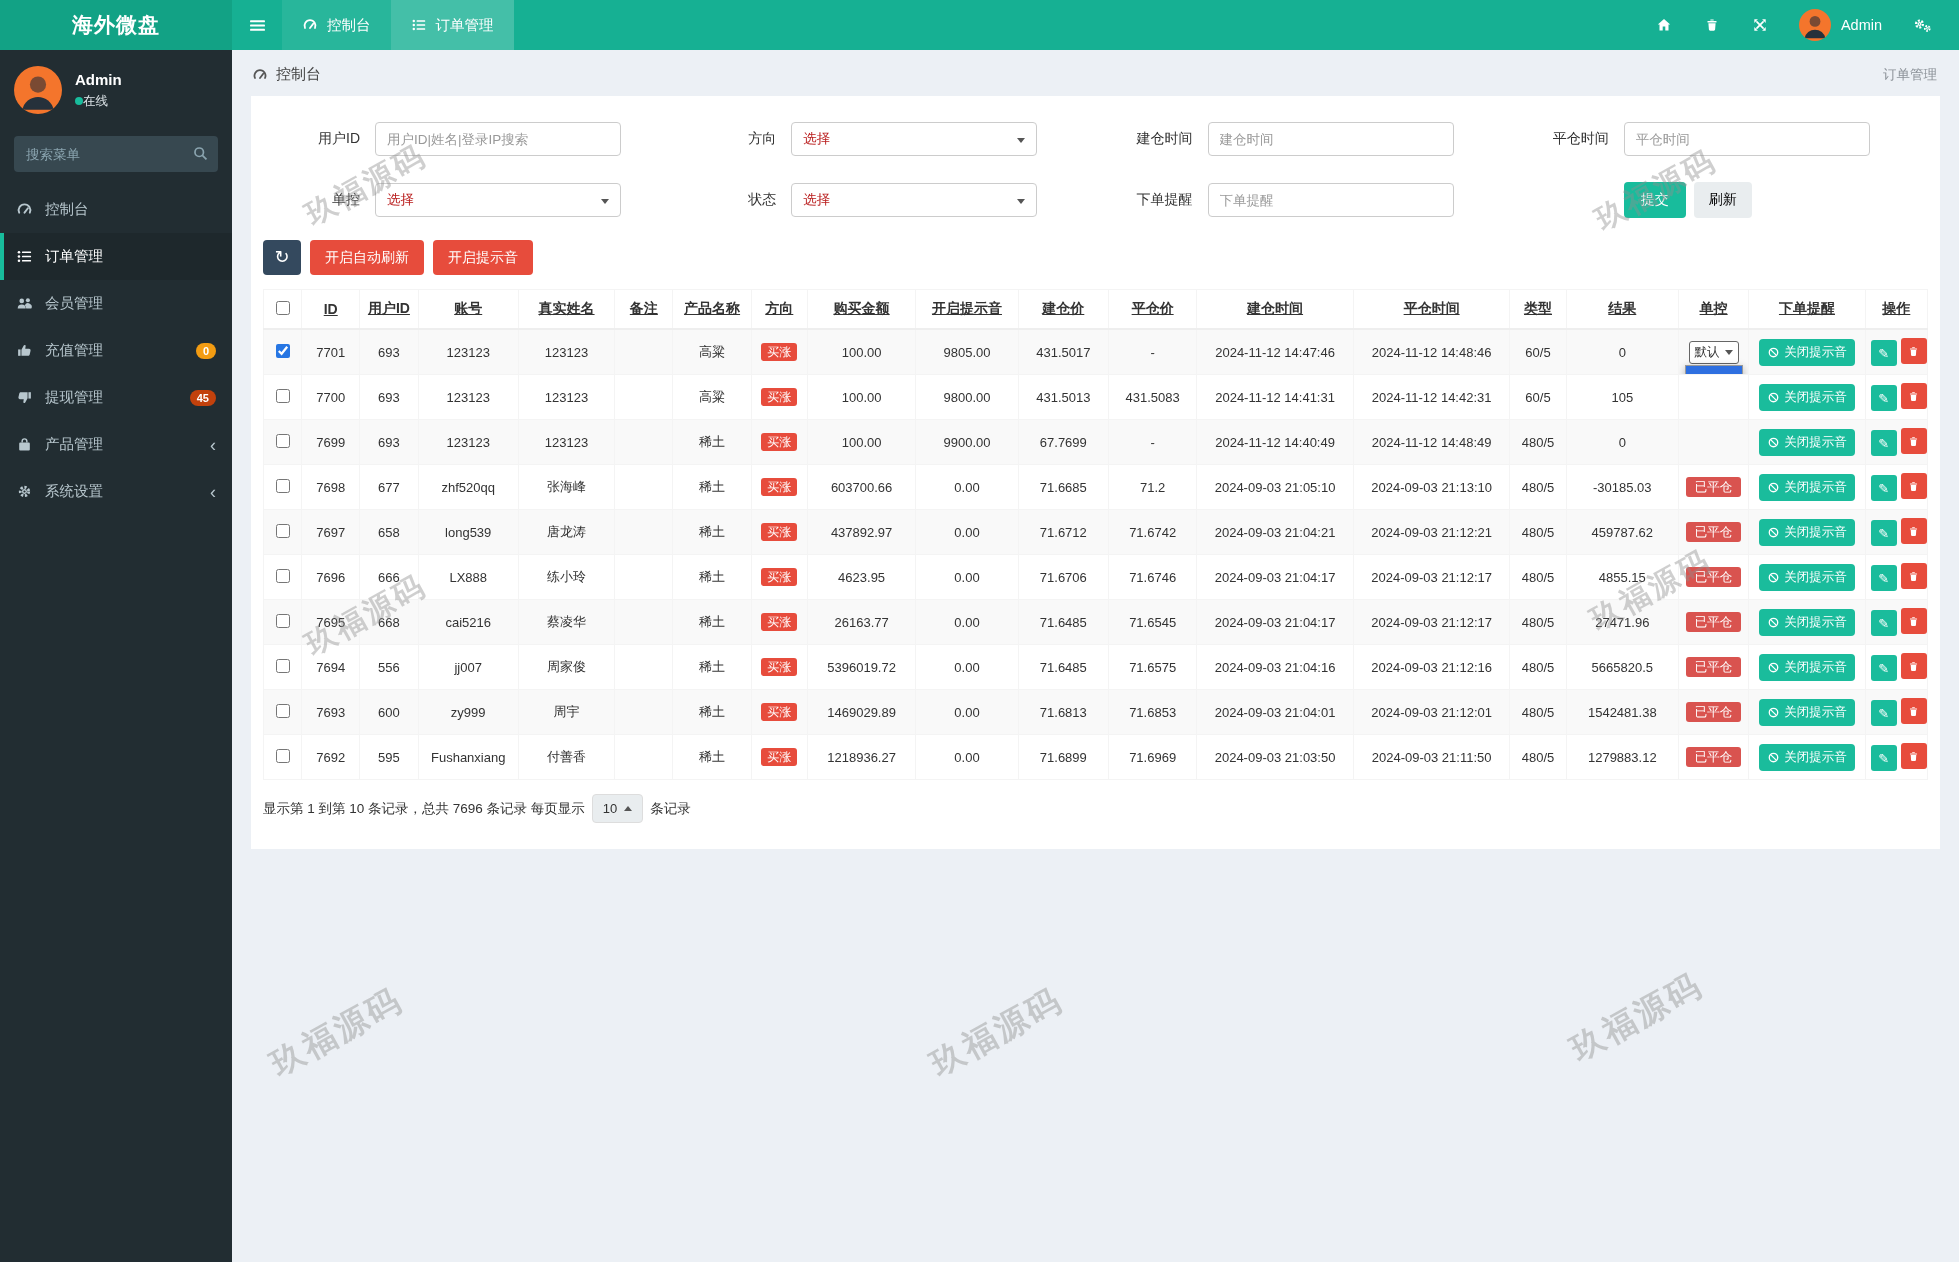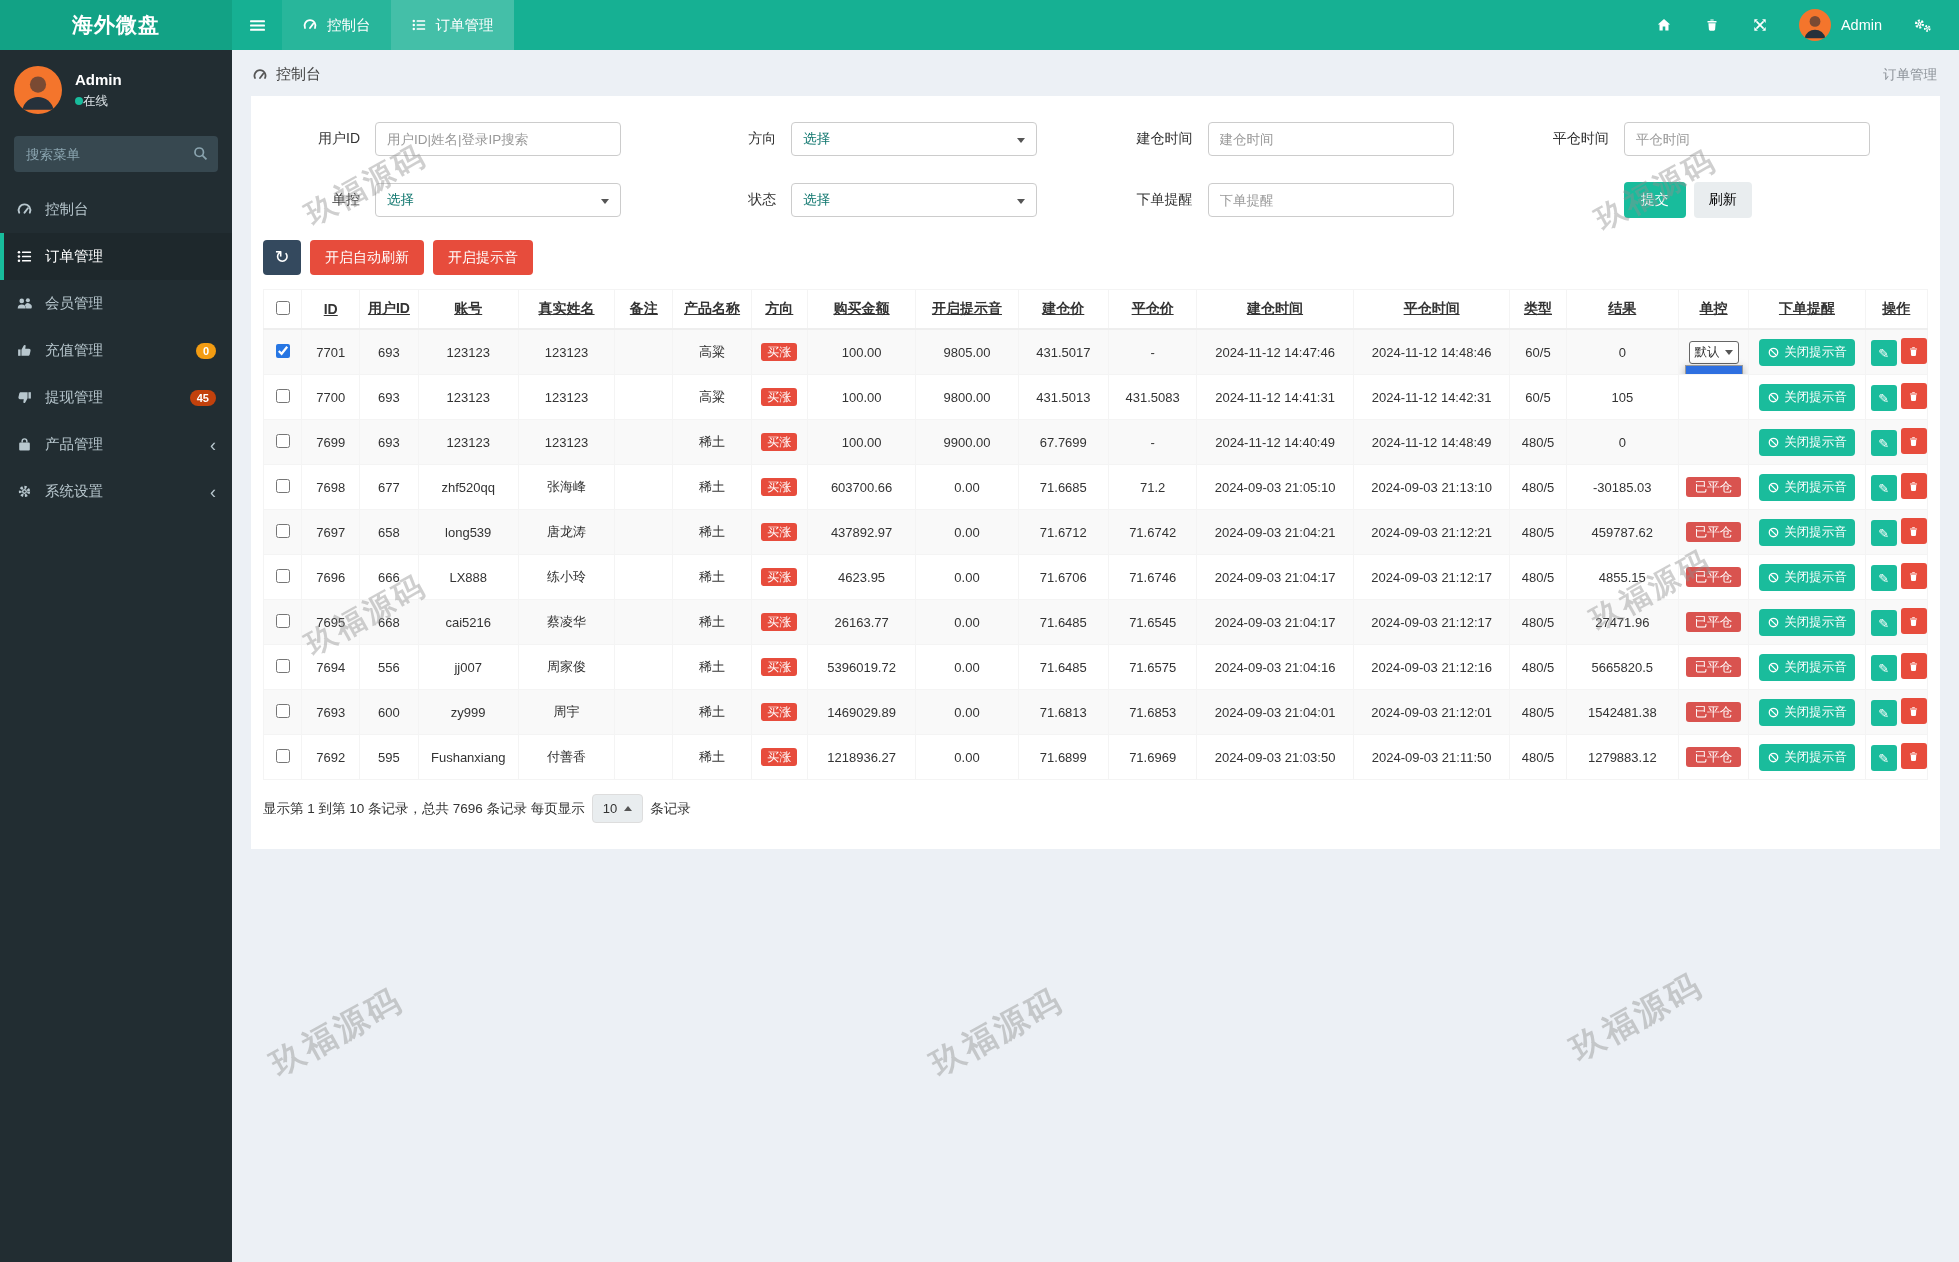--- a/index.html
+++ b/index.html
@@ -54,21 +54,21 @@
   .ch-right { font-size:13.5px; color:#8b9198; }
   .card { background:#fff; margin:0 19px; position:relative; padding-bottom:6px; }
 
   
   .filters { display:grid; grid-template-columns:repeat(4,1fr); row-gap:26px; padding:26px 12px 6px; }
   .fgroup { display:flex; align-items:center; }
   .flabel { width:112px; text-align:right; padding-right:15px; font-size:14px; color:#333; flex:none; }
   .fctrl { width:246px; height:34px; border:1px solid #ccc; border-radius:4px; background:#fff; display:flex; align-items:center; padding:0 11px; position:relative; }
   .fctrl input { border:none; outline:none; width:100%; font-size:13.5px; color:#555; font-family:inherit; background:transparent; }
   .fctrl input::placeholder { color:#999; }
-  .fselect { cursor:pointer; color:#0f766e; font-size:13.5px; }
+  .fselect { cursor:pointer; color:#b91c1c; font-size:13.5px; }
   .sel-caret { width:0; height:0; border-left:4px solid transparent; border-right:4px solid transparent; border-top:5px solid #555; }
   .fselect .sel-caret { position:absolute; right:11px; top:15px; }
   .fbuttons { display:flex; gap:8px; }
   .btn { border:none; border-radius:4px; font-size:14px; cursor:pointer; font-family:inherit; }
   .btn-submit { background:#18bc9c; color:#fff; padding:9px 17px; }
   .btn-refresh { background:#e9edef; color:#000000; padding:9px 15px; }
 
   
   .toolbar { display:flex; gap:9px; padding:16px 12px 14px; }
   .btn-dark { background:#34495e; color:#fff; width:38px; height:35px; border-radius:4px; font-size:18px; line-height:35px; text-align:center; padding:0; }

